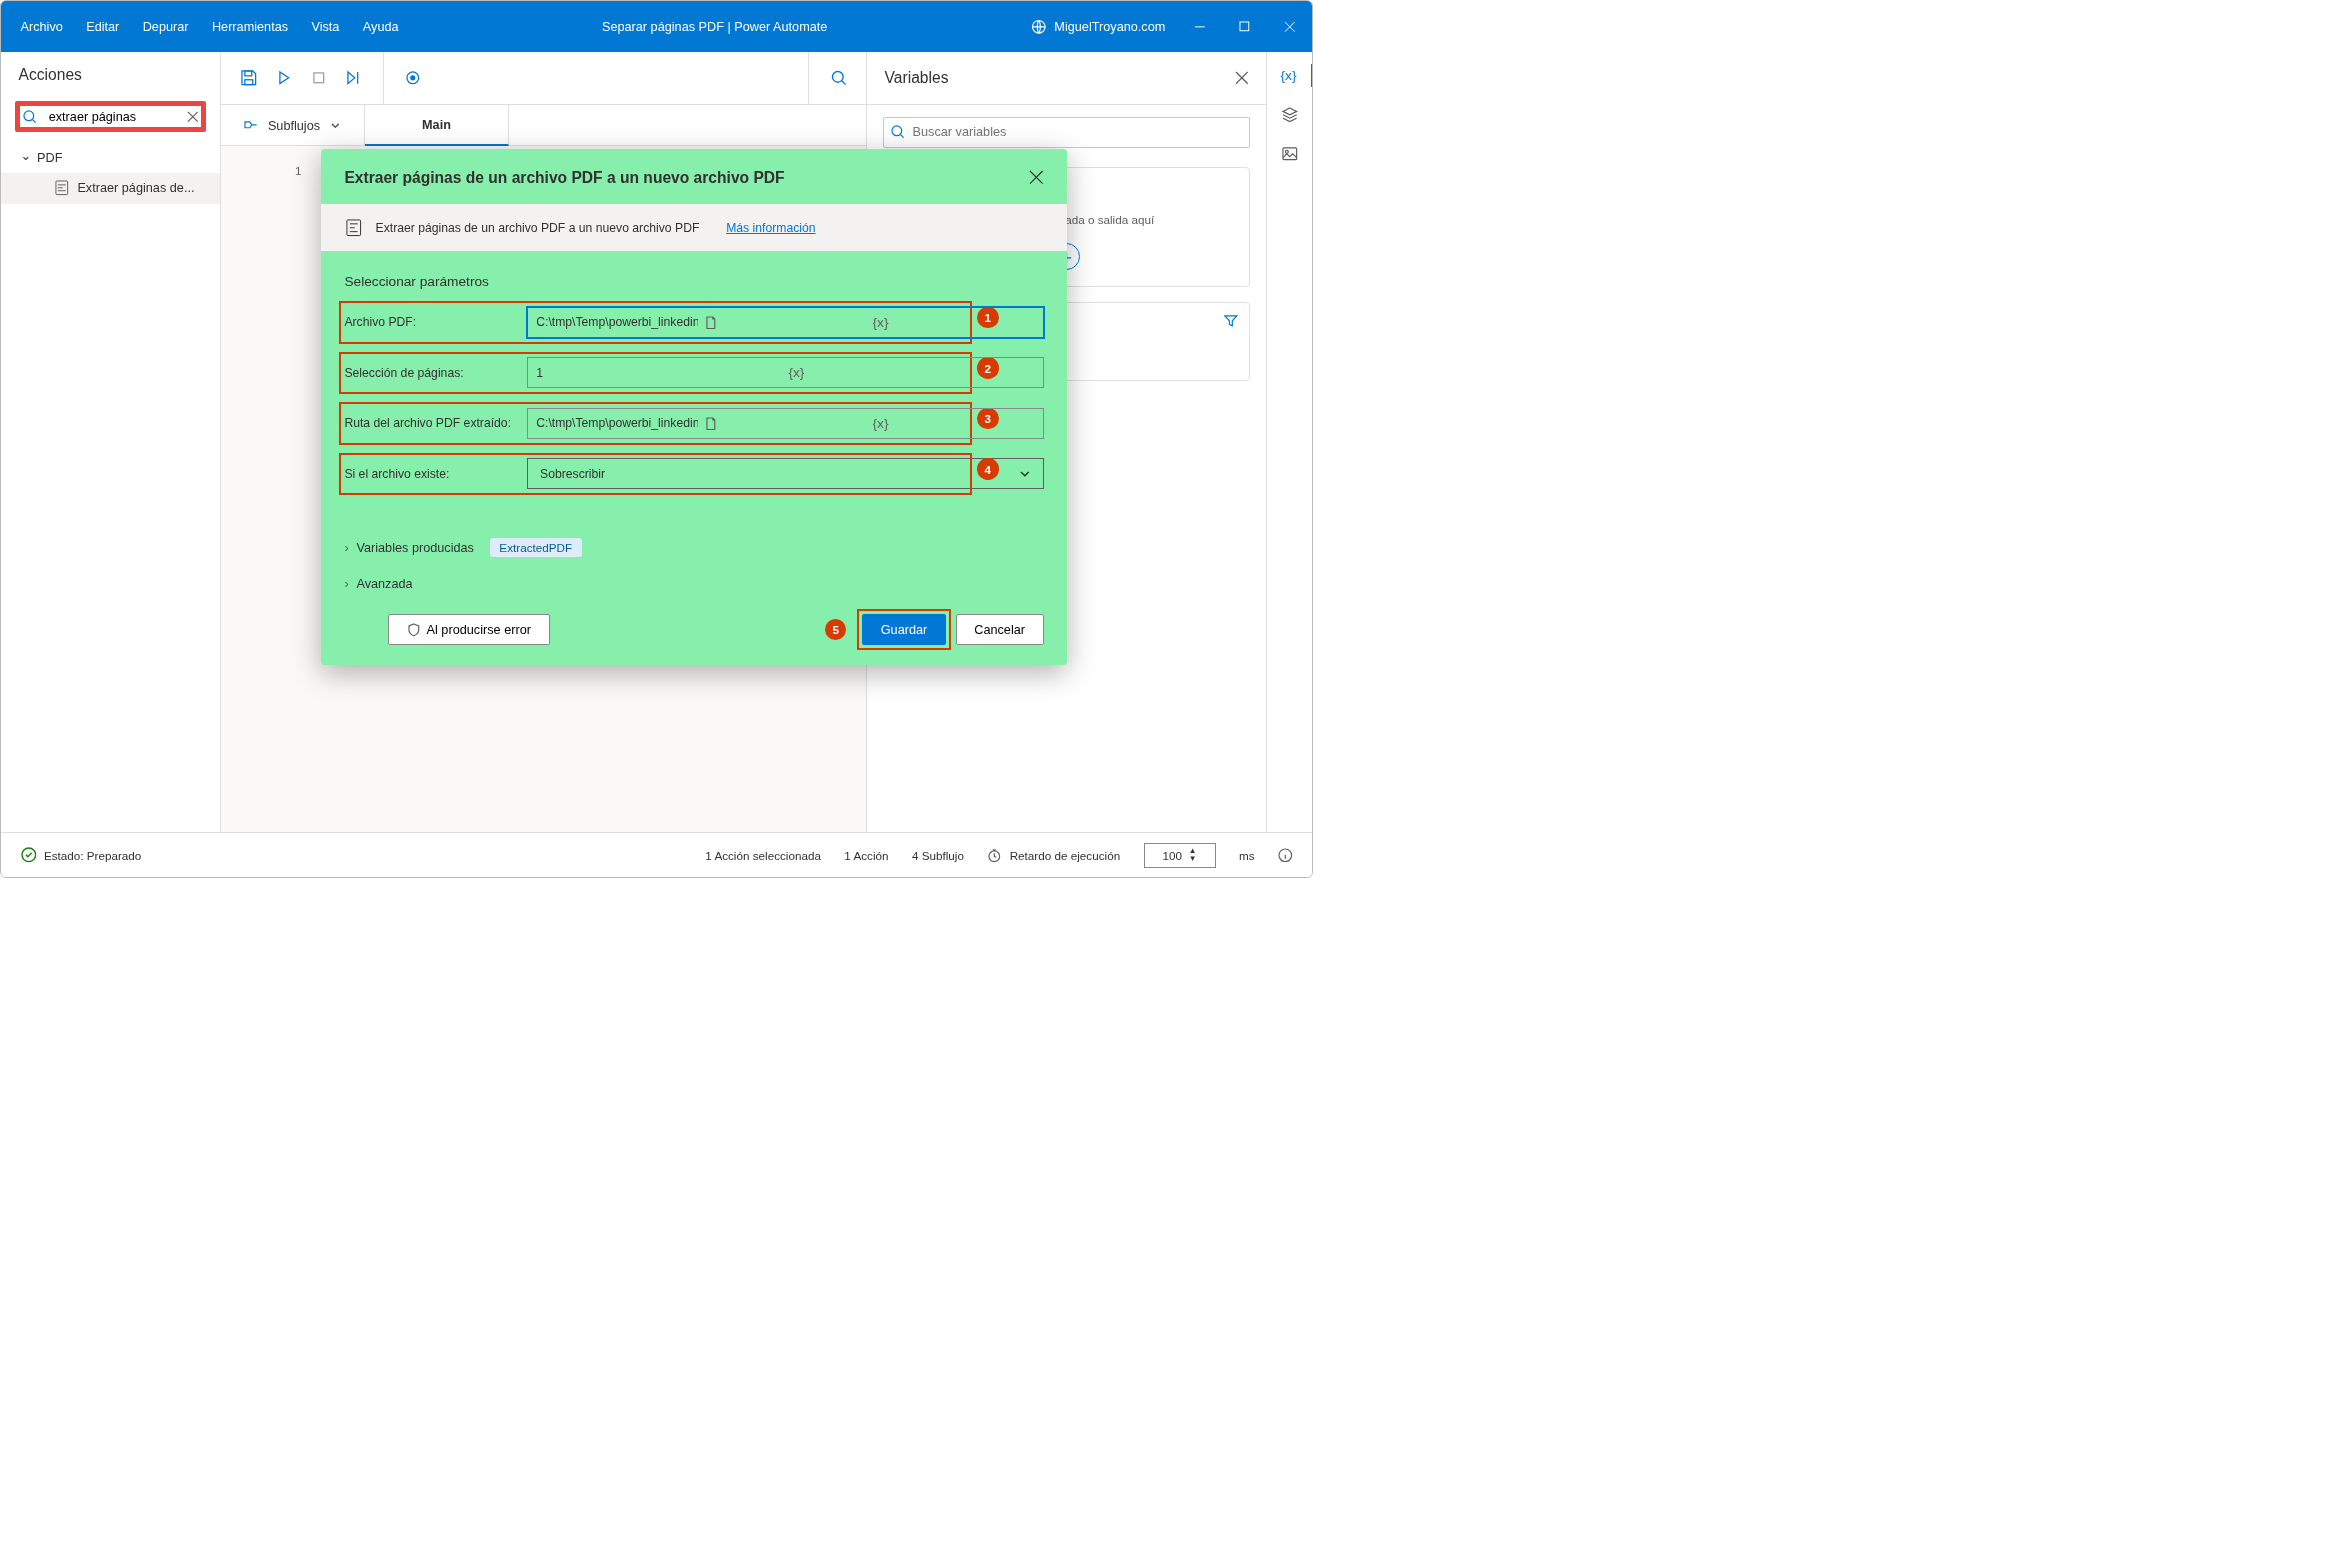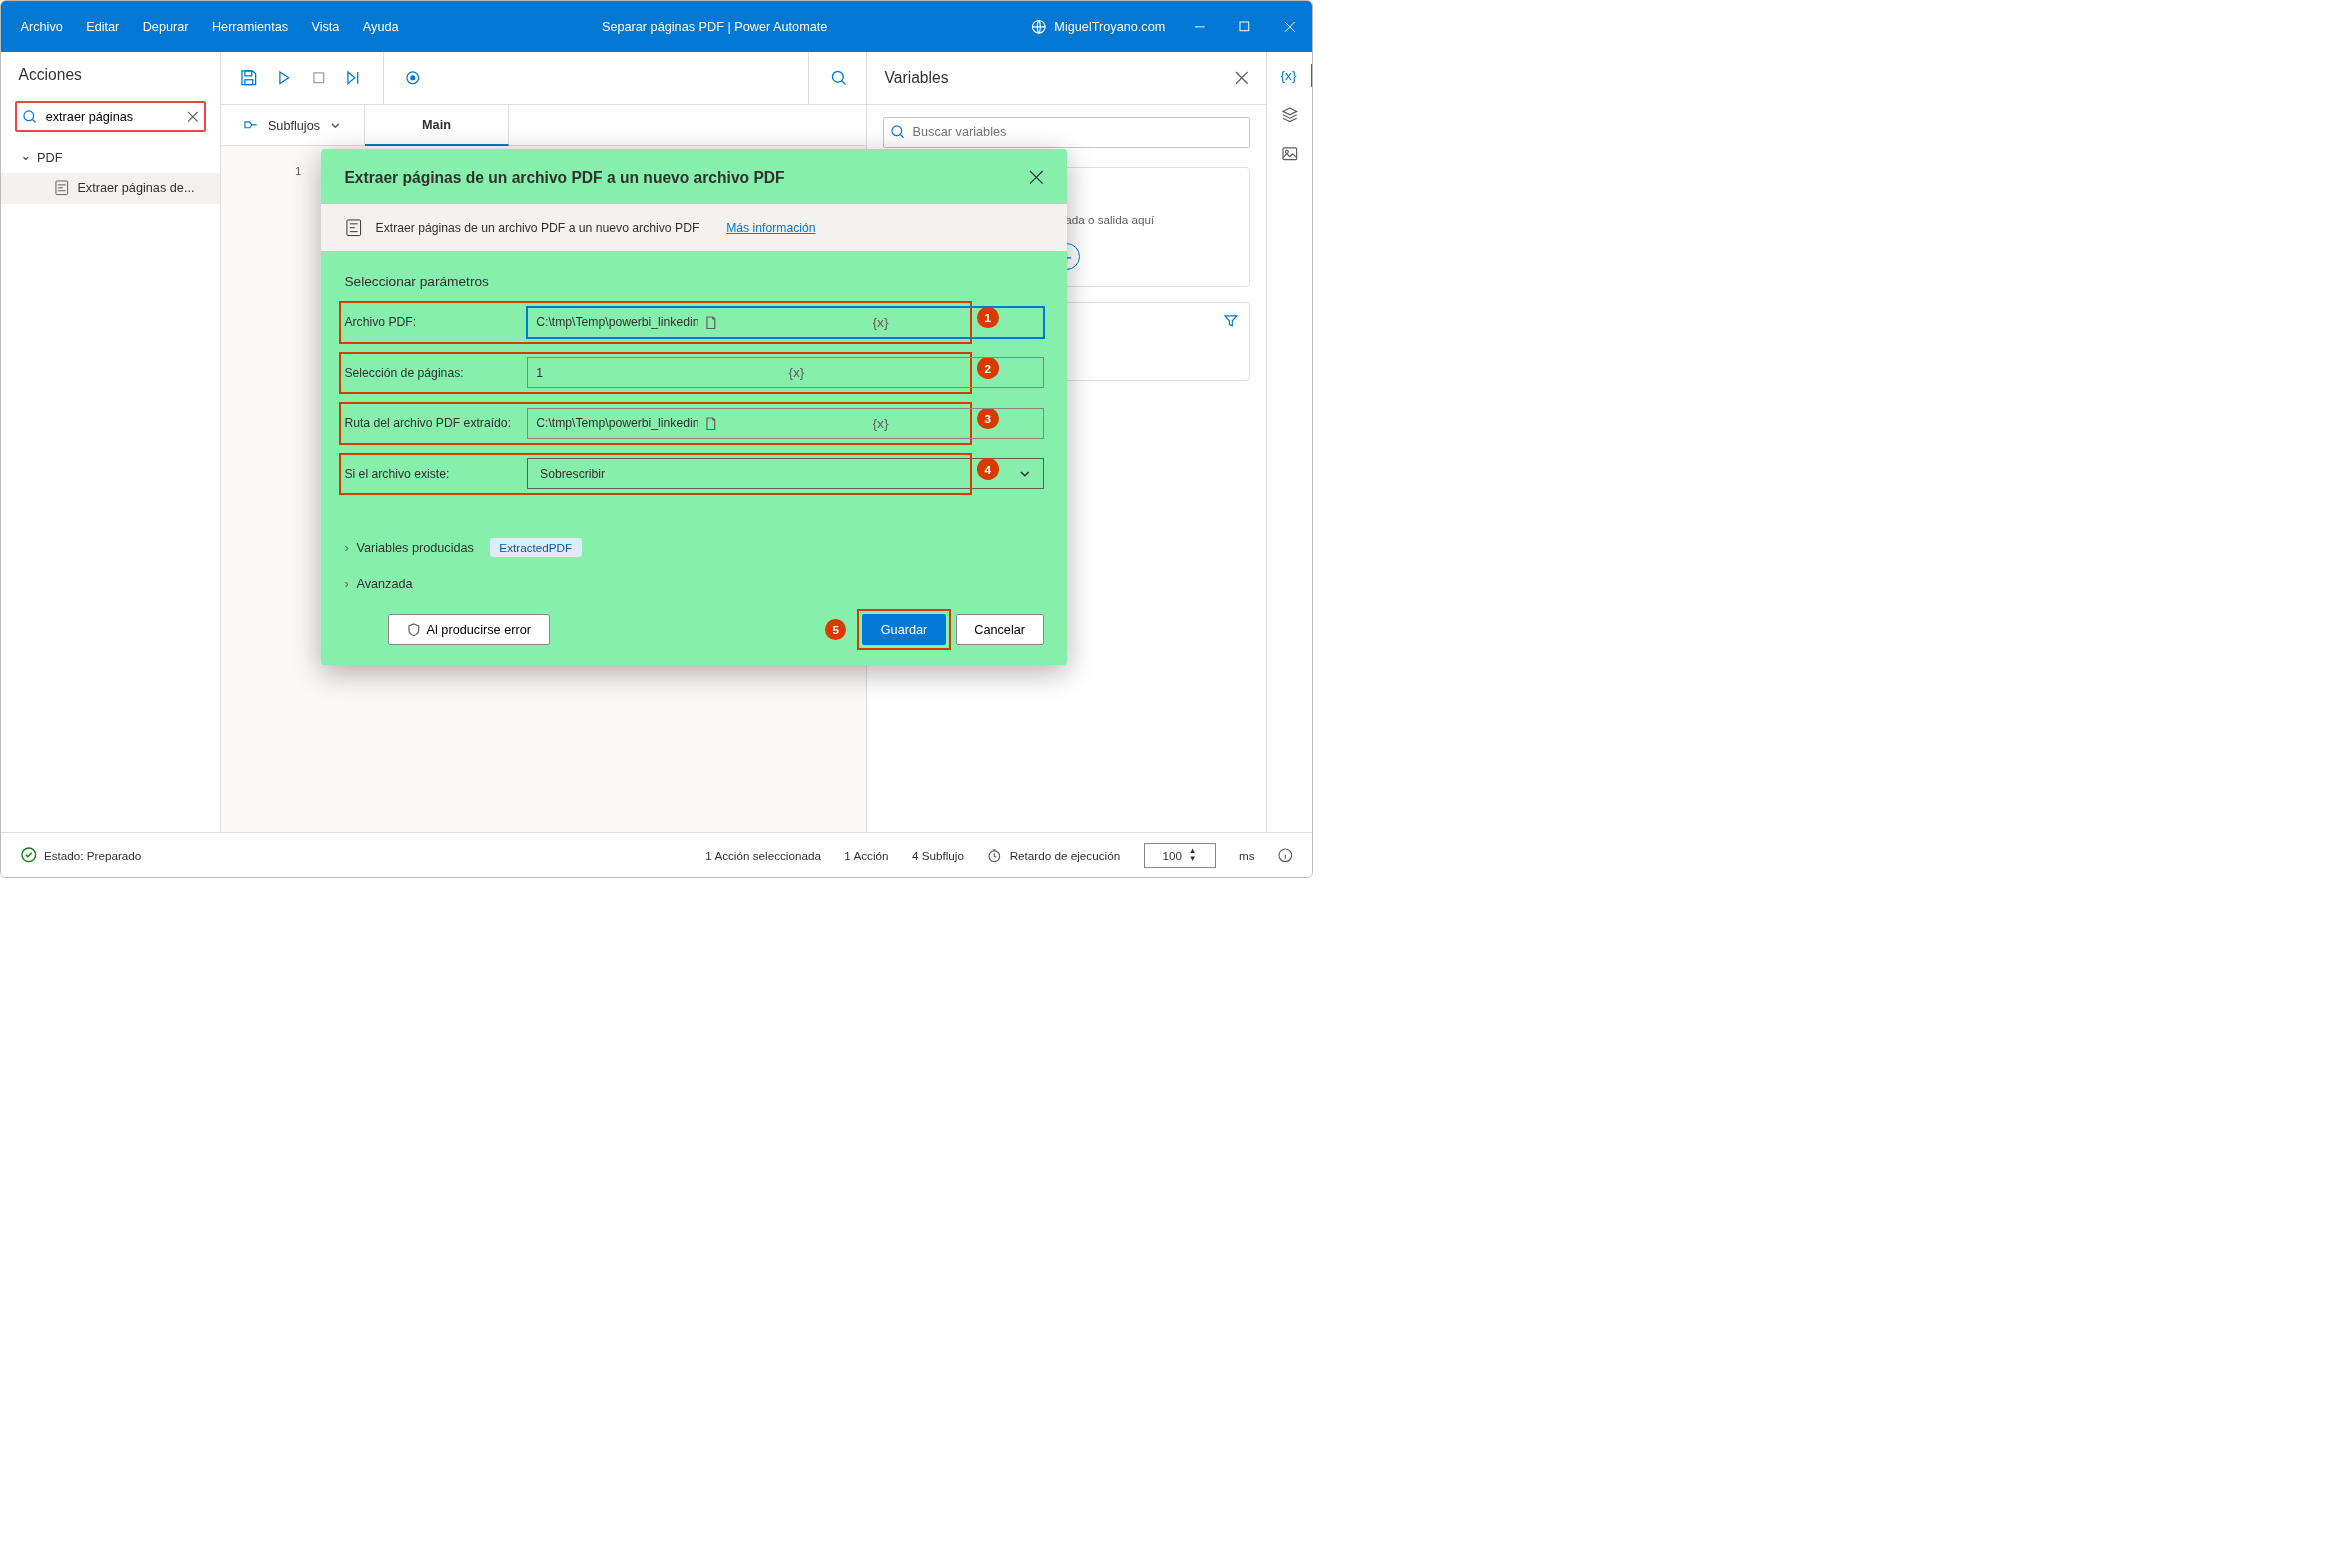--- a/index.html
+++ b/index.html
@@ -10,21 +10,21 @@
 .titlebar .menu span{padding:7.8px 11.7px;cursor:pointer;}
 .titlebar .title{flex:1;text-align:center;}
 .titlebar .site{padding:0 11.7px;display:flex;align-items:center;gap:8px;}
 .titlebar .winctrl{display:flex;}
 .titlebar .winctrl div{width:45px;height:35px;display:flex;align-items:center;justify-content:center;cursor:pointer;}
 .titlebar .winctrl svg{stroke:#fff;}
 .main{display:flex;height:797px;}
 .left{width:220px;border-right:1px solid #e1dfdd;background:#fff;display:flex;flex-direction:column;}
 .left .hdr{padding:13.7px 17.6px;font-size:15.6px;}
 .left .search{margin:3.9px 13.7px 9.8px;position:relative;}
-.left .search input{width:100%;height:31px;border:2px solid #ef4444;border-radius:2px;padding:0 27px 0 29px;font-size:12.7px;}
+.left .search input{width:100%;height:31px;border:5px solid #ef4444;border-radius:2px;padding:0 27px 0 29px;font-size:12.7px;}
 .left .search .si{position:absolute;left:7.8px;top:7.8px;width:15.6px;height:15.6px;}
 .left .search .ci{position:absolute;right:5.9px;top:7.8px;width:15.6px;height:15.6px;cursor:pointer;}
 .left .group{padding:7.8px 19.5px;font-size:12.7px;color:#323130;cursor:pointer;}
 .left .group::before{content:"⌄";margin-right:5.9px;display:inline-block;transform:translateY(-2px);}
 .left .item{padding:7.8px 19.5px 7.8px 53px;font-size:12.7px;background:#f3f2f1;white-space:nowrap;overflow:hidden;text-overflow:ellipsis;cursor:pointer;display:flex;align-items:center;gap:7.8px;}
 .center{flex:1;background:#faf9f8;display:flex;flex-direction:column;}
 .toolbar{height:53px;border-bottom:1px solid #e1dfdd;display:flex;align-items:center;padding:0 17.6px;gap:15.6px;background:#fff;}
 .toolbar .tb{width:19.5px;height:19.5px;cursor:pointer;display:flex;align-items:center;justify-content:center;}
 .toolbar .sep{width:1px;height:53px;background:#e1dfdd;margin:0 3.9px;}
 .toolbar .spacer{flex:1;}

